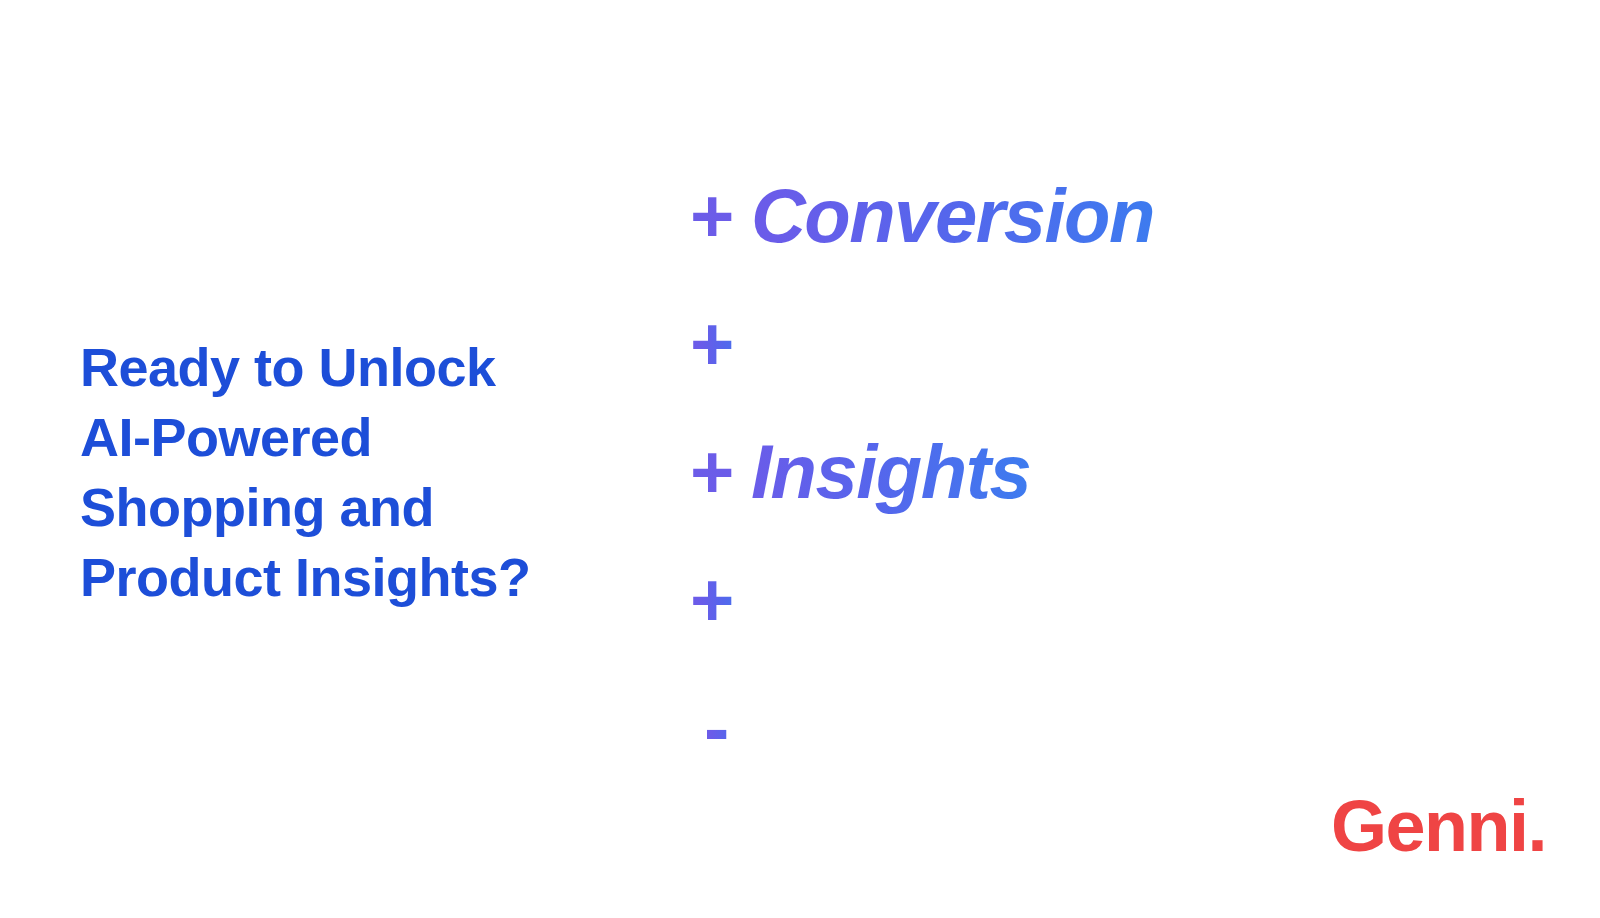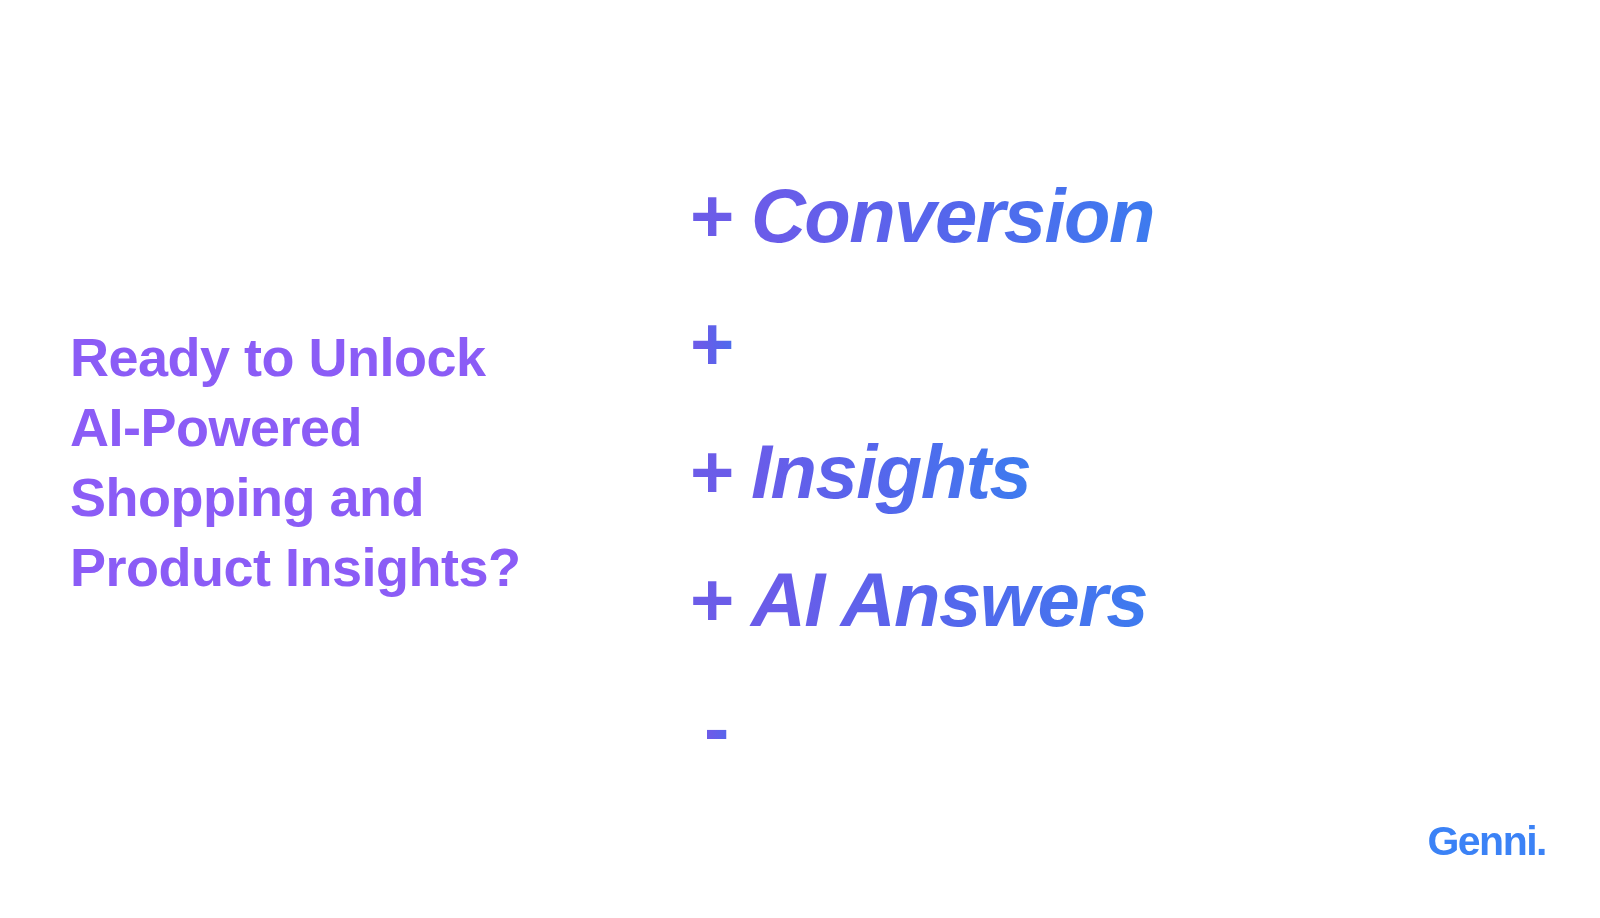--- a/index.html
+++ b/index.html
@@ -20,27 +20,27 @@
     height: 918px;
     background: #ffffff;
   }
 
   
   .headline {
     position: absolute;
     left: 64px;
     top: 316px;
     width: 540px;
-    margin: 6px;
+    margin: 16px;
     font-family: "Liberation Sans", sans-serif;
     font-size: 54px;
     font-weight: 700;
     line-height: 70px;
     letter-spacing: -0.5px;
-    color: #8b5cf6;
+    color: #1d4ed8;
     white-space: pre-line;
   }
 
   
   .benefits {
     position: absolute;
     left: 690px;
     top: 152px;
     width: 620px;
     margin: 0;
@@ -86,25 +86,25 @@
     font-style: italic;
   }
 
   
   .brand {
     position: absolute;
     right: 54px;
     bottom: 56px;
     margin: 0;
     font-family: "Liberation Sans", sans-serif;
-    font-size: 41px;
+    font-size: 72px;
     font-weight: 700;
     line-height: 1;
     letter-spacing: -1.5px;
-    color: #3b82f6;
+    color: #ef4444;
   }
 </style>
 </head>
 <body>
 
 <div class="slide">
 
   <h1 class="headline">Ready to Unlock
 AI-Powered
 Shopping and
@@ -121,21 +121,20 @@
       <span class="benefit-sign">+</span>
     </li>
 
     <li class="benefit-row">
       <span class="benefit-sign">+</span>
       <span class="benefit-label">Insights</span>
     </li>
 
     <li class="benefit-row">
       <span class="benefit-sign">+</span>
-      <span class="benefit-label">AI Answers</span>
     </li>
 
     <li class="benefit-row is-negative">
       <span class="benefit-sign">-</span>
     </li>
 
   </ul>
 
   <div class="brand">Genni.</div>
 

